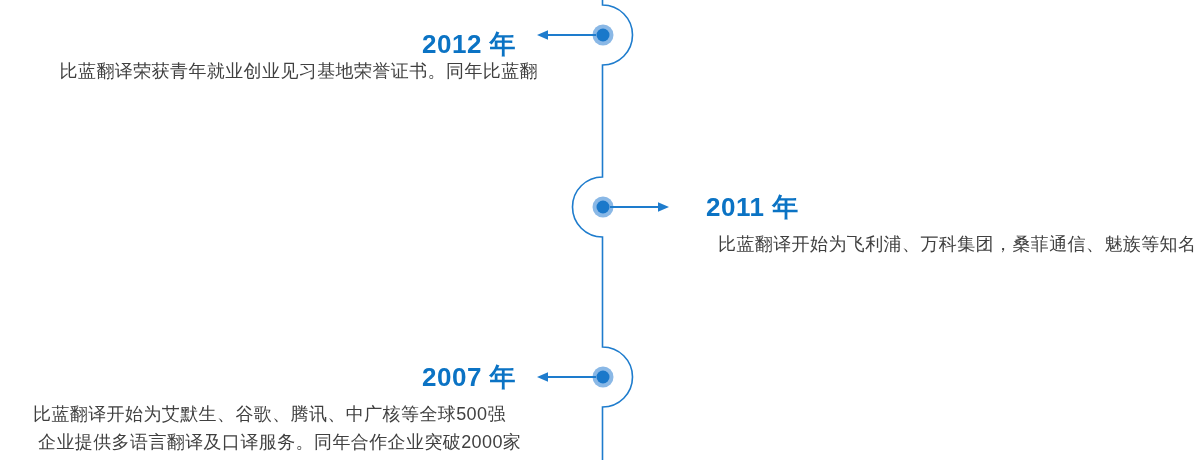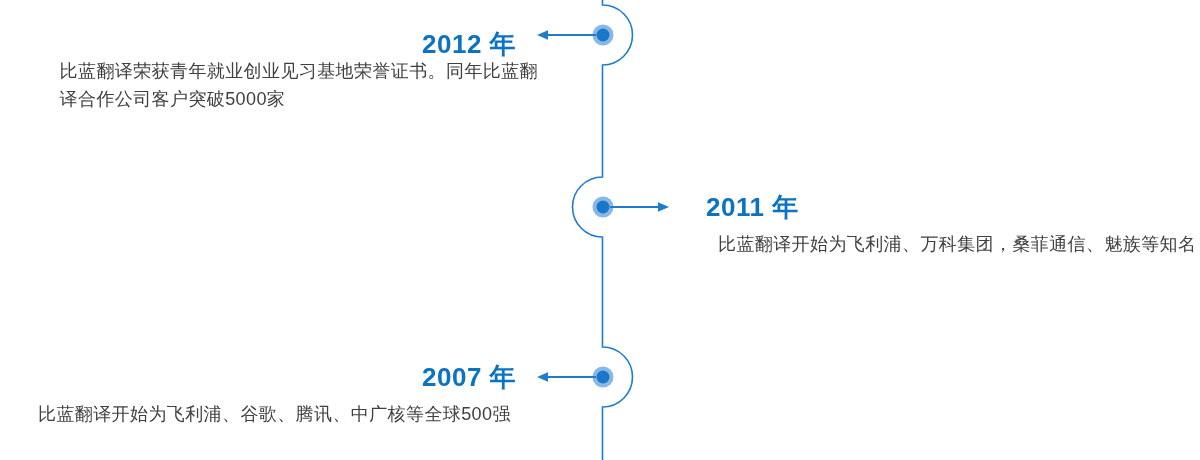--- a/index.html
+++ b/index.html
@@ -29,21 +29,21 @@
   .y2011 { left: 706px; top: 193px; text-align: right; }
   .y2010 { left: 422px; top: 363px; }
   .desc {
     position: absolute;
     font-size: 18px;
     line-height: 28px;
     color: #404040;
     letter-spacing: 0.4px;
   }
   .desc .dline { white-space: nowrap; }
-  .d2012 { top: 57px;  right: 662px; text-align: left; }
+  .d2012 { top: 57px;  right: 662px; text-align: right; }
   .d2011 { top: 229px; left: 706px;  line-height: 30px; }
   .d2011 .dline:first-child { padding-left: 12px; }
   .d2010 { top: 400px; left: 33px; }
   .d2010 .dline:last-child { padding-left: 5px; }
 </style>
 </head>
 <body>
 
 <div class="canvas">
 
@@ -69,26 +69,26 @@
 
     <circle cx="603" cy="377" r="10.5" fill="#8ab8e6"></circle>
     <circle cx="603" cy="377" r="6.5" fill="#1a78ca"></circle>
     <line x1="596" y1="377" x2="547" y2="377" stroke-width="1.8" stroke="#1e7ccd"></line>
     <polygon points="537,377 548,372.2 548,381.8" fill="#1e7ccd"></polygon>
   </svg>
 
   <div class="year y2012">2012 年</div>
   <div class="desc d2012">
     <div class="dline">比蓝翻译荣获青年就业创业见习基地荣誉证书。同年比蓝翻</div>
-    <div class="dline">译合作公司客户突破5000家</div>
   </div>
 
   <div class="year y2011">2011 年</div>
   <div class="desc d2011">
     <div class="dline">比蓝翻译开始为飞利浦、万科集团，桑菲通信、魅族等知名</div>
   </div>
 
   <div class="year y2010">2007 年</div>
   <div class="desc d2010">
-    <div class="dline">比蓝翻译开始为飞利浦、谷歌、腾讯、中广核等全球500强</div>
+    <div class="dline">比蓝翻译开始为艾默生、谷歌、腾讯、中广核等全球500强</div>
+    <div class="dline">企业提供多语言翻译及口译服务。同年合作企业突破2000家</div>
   </div>
 
 </div>
 
 </body></html>

